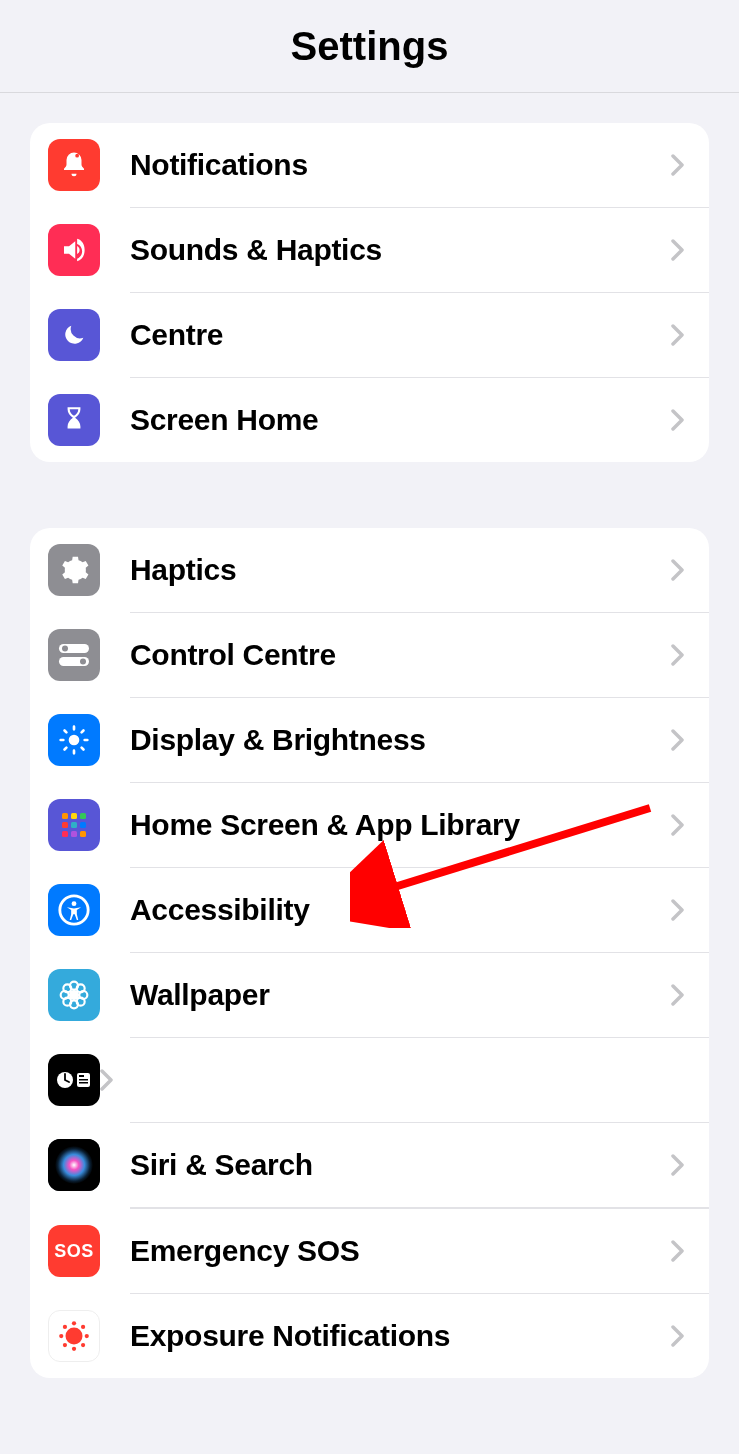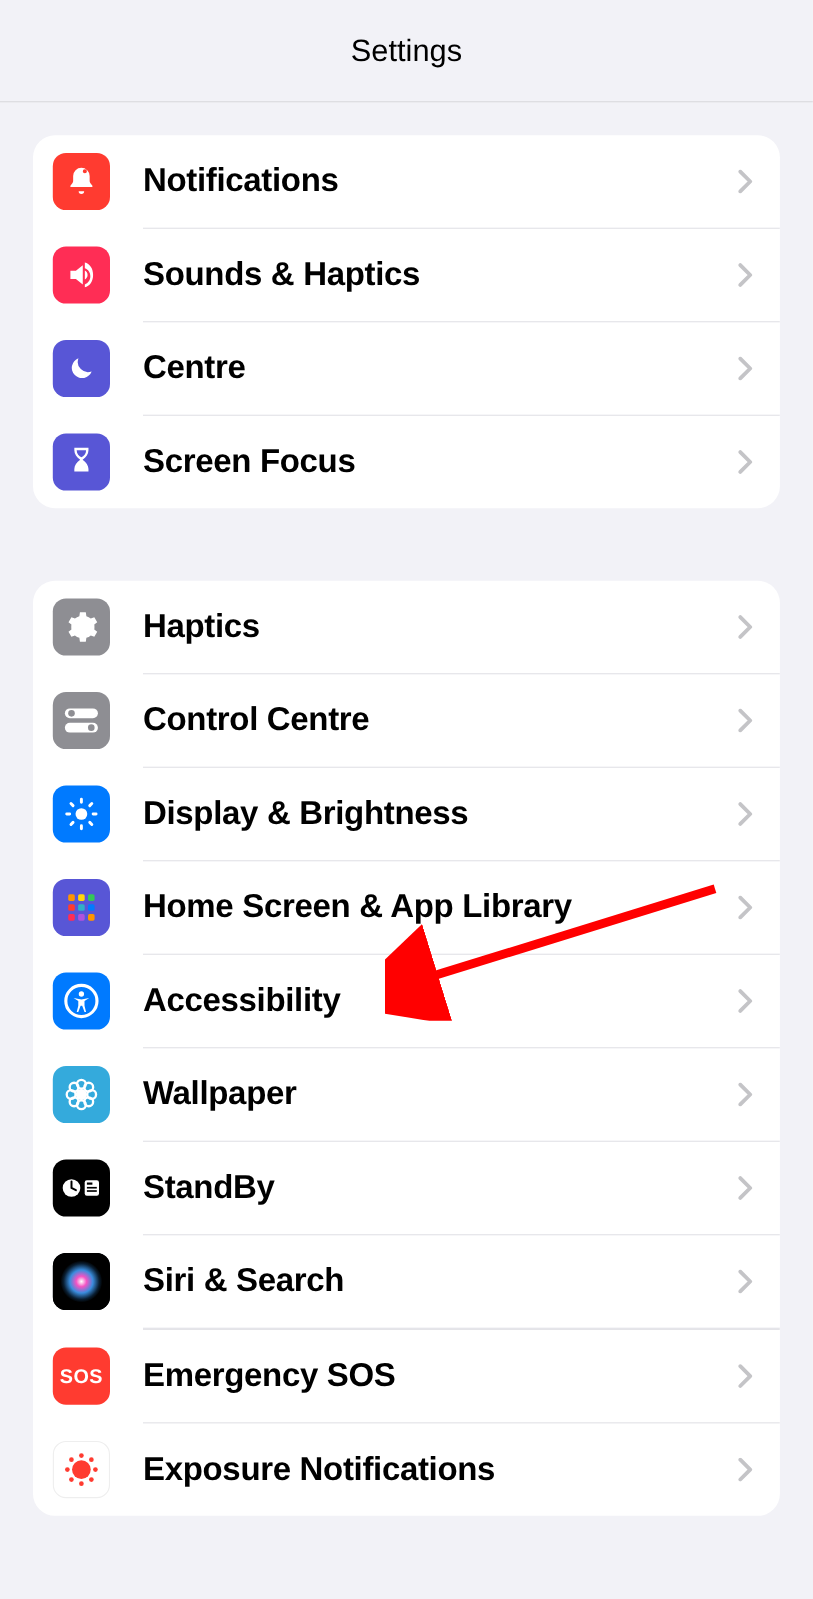--- a/index.html
+++ b/index.html
@@ -12,22 +12,22 @@
       position: relative;
     }
     .header {
       height: 93px;
       display: flex;
       align-items: center;
       justify-content: center;
       border-bottom: 1px solid #d9d9dd;
     }
     .header-title {
-      font-size: 28px;
-      font-weight: 400;
+      font-size: 40px;
+      font-weight: 700;
       color: #000;
     }
     .content { padding: 30px 30px 0; }
     .group {
       background: #fff;
       border-radius: 20px;
       overflow: hidden;
       margin-bottom: 66px;
     }
     .row {
@@ -143,21 +143,21 @@
         </div>
     </div>
     <div class="divider"></div>
 
     <div class="row">
       <div class="icon-box c-indigo">
         <svg width="26" height="30" viewBox="0 0 24 28" fill="#fff">
             <path d="M6 2h12v2c0 3-2 6-5 8 3 2 5 5 5 8v2H6v-2c0-3 2-6 5-8-3-2-5-5-5-8V2Zm2 2c0 3 2 5 4 6 2-1 4-3 4-6H8Z"></path>
           </svg>
       </div>
-      <div class="row-label">Screen Focus</div>
+      <div class="row-label">Screen Home</div>
       <div class="chevron">
           <svg width="14" height="22" viewBox="0 0 14 22">
             <path d="M2 2l9 9-9 9" stroke="#c4c4c7" stroke-width="3.5" fill="none" stroke-linecap="round" stroke-linejoin="round"></path>
           </svg>
         </div>
     </div>
 
   </div>
 
   <div class="group">
@@ -280,21 +280,20 @@
       <div class="icon-box c-black">
         <svg width="38" height="24" viewBox="0 0 38 24" fill="#fff">
             <circle cx="10" cy="12" r="8" fill="#fff"></circle>
             <path d="M10 6v6l4 2" stroke="#000" stroke-width="1.8" fill="none" stroke-linecap="round"></path>
             <rect x="22" y="5" width="13" height="14" rx="2" fill="#fff"></rect>
             <rect x="24" y="7" width="5" height="2" fill="#000"></rect>
             <rect x="24" y="11" width="9" height="1.5" fill="#000"></rect>
             <rect x="24" y="14" width="9" height="1.5" fill="#000"></rect>
           </svg>
       </div>
-      <div class="row-label">StandBy</div>
       <div class="chevron">
           <svg width="14" height="22" viewBox="0 0 14 22">
             <path d="M2 2l9 9-9 9" stroke="#c4c4c7" stroke-width="3.5" fill="none" stroke-linecap="round" stroke-linejoin="round"></path>
           </svg>
         </div>
     </div>
     <div class="divider"></div>
 
     <div class="row">
       <div class="icon-box c-dot">

